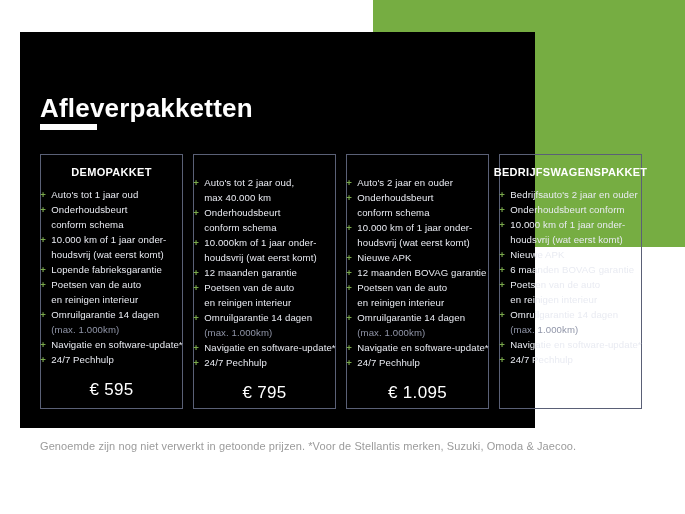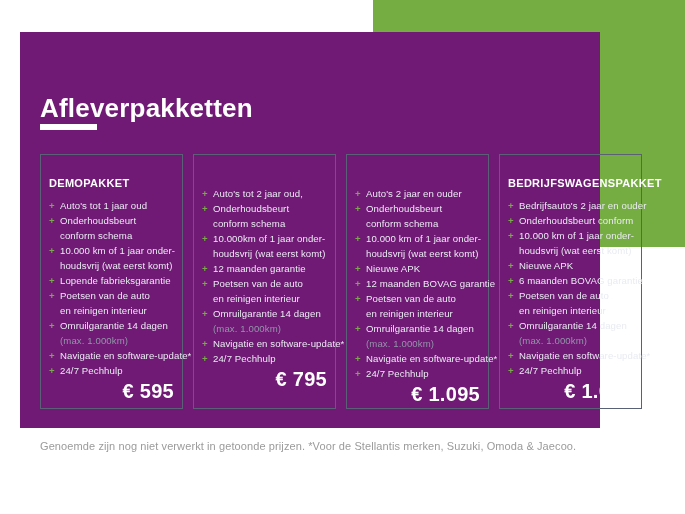--- a/index.html
+++ b/index.html
@@ -13,22 +13,22 @@
   }
   .green-block {
     position: absolute;
     left: 373px; top: 0;
     width: 312px; height: 247px;
     background: #76ad42;
   }
   .panel {
     position: absolute;
     left: 20px; top: 32px;
-    width: 580px; height: 396px;
-    background: #701a75;
+    width: 515px; height: 396px;
+    background: #000000;
   }
   .slide-title {
     position: absolute;
     left: 20px; top: 44px;
     font-size: 26px;
     font-weight: bold;
     color: #ffffff;
     letter-spacing: 0.2px;
   }
   .title-underline {
@@ -39,23 +39,24 @@
   }
   .cards {
     position: absolute;
     left: 20px; top: 122px;
     display: flex;
     gap: 10px;
   }
   .card {
     width: 143px; height: 255px;
     border: 1px solid #5a6076;
-    padding: 22px 8px 8px 8px;
+    padding: 11px 8px 8px 8px;
     display: flex;
     flex-direction: column;
+    align-items: center;
   }
   .card-title {
     font-size: 11px;
     font-weight: bold;
     color: #ffffff;
     letter-spacing: 0.3px;
     white-space: nowrap;
   }
   .card-items {
     list-style: none;
@@ -70,24 +71,24 @@
   .line { position: relative; padding-left: 11px; white-space: nowrap; }
   .line.muted { color: #9196a9; }
   .plus {
     position: absolute;
     left: 0; top: 0;
     color: #7aa94b;
     font-weight: bold;
   }
   .price {
     text-align: right;
-    font-size: 20px;
-    font-weight: bold;
+    font-size: 17px;
+    font-weight: normal;
     color: #ffffff;
-    margin-top: 2px;
+    margin-top: 13px;
     letter-spacing: 0.3px;
   }
   .footnote {
     position: absolute;
     left: 40px; top: 440px;
     font-size: 11px;
     color: #9b9b9b;
     letter-spacing: 0.1px;
   }
 </style>
@@ -132,20 +133,21 @@
           <li>
             <div class="line"><span class="plus">+</span>24/7 Pechhulp</div>
           </li>
         </ul>
       <div class="price">€ 595</div>
     </div>
     <div class="card">
       <ul class="card-items">
           <li>
             <div class="line"><span class="plus">+</span>Auto's tot 2 jaar oud,</div>
+            <div class="line">max 40.000 km</div>
           </li>
           <li>
             <div class="line"><span class="plus">+</span>Onderhoudsbeurt</div>
             <div class="line">conform schema</div>
           </li>
           <li>
             <div class="line"><span class="plus">+</span>10.000km of 1 jaar onder-</div>
             <div class="line">houdsvrij (wat eerst komt)</div>
           </li>
           <li>

